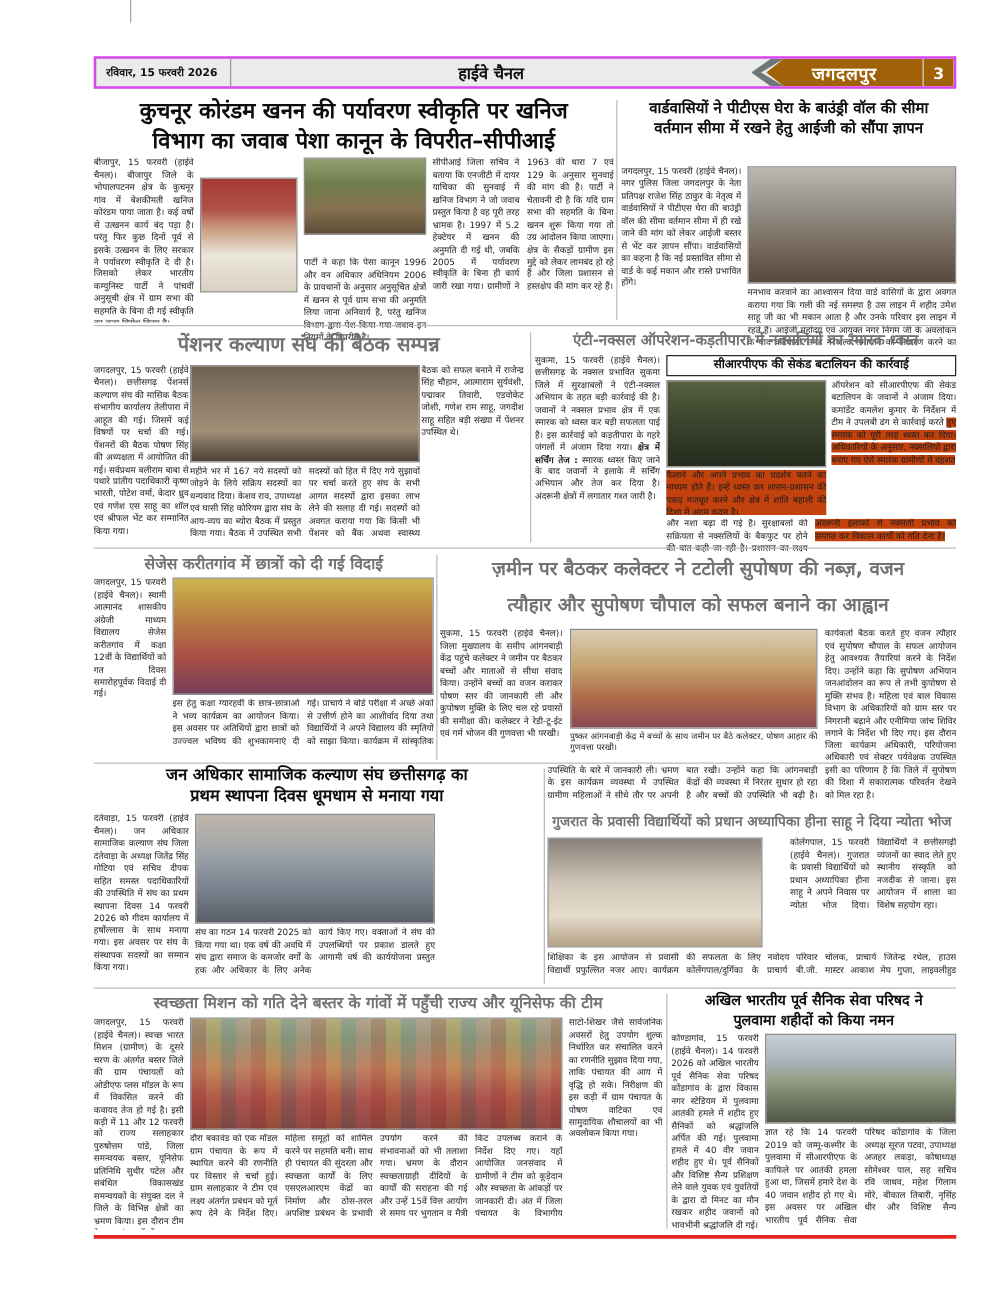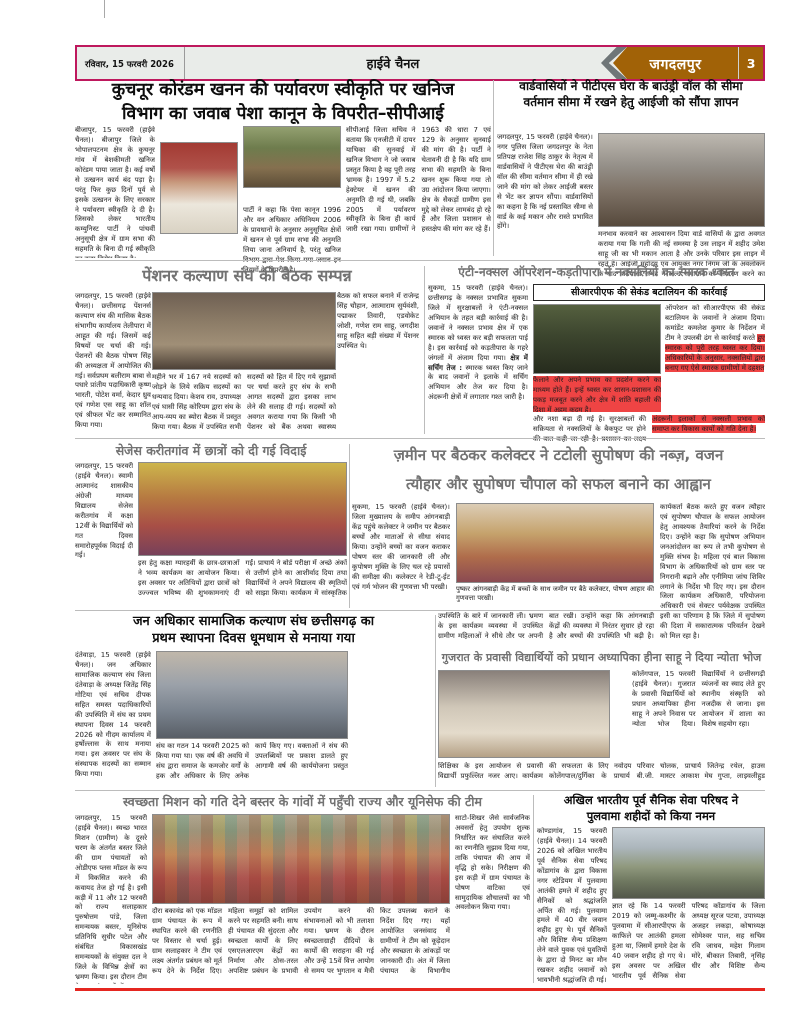--- a/index.html
+++ b/index.html
@@ -7,27 +7,27 @@
         font-family:"DejaVu Sans",sans-serif;color:#111;overflow:hidden;margin:0 auto;}
   .abs{position:absolute;}
   .bt{font-size:7px;line-height:1.42;text-align:justify;color:#1d1d1d;overflow:hidden;}
   .cap{font-size:6.8px;line-height:1.35;text-align:justify;color:#1d1d1d;overflow:hidden;}
   .c2{column-count:2;column-gap:6px;}
   .c3{column-count:3;column-gap:6px;}
   .c4{column-count:4;column-gap:6px;}
   .hl{font-weight:700;text-align:center;color:#0d0d0d;}
   .red{color:#737373;}
   .photo{box-sizing:border-box;border:1px solid #8d8d8d;}
-  .hi{background:#ef4444;}
+  .hi{background:#c2410c;}
   .vr{position:absolute;width:1px;background:#bcbcbc;}
   .hrule{position:absolute;height:1px;background:#bcbcbc;}
   .flex{display:flex;}
   
-  .masthead{position:absolute;left:75px;top:45px;width:690px;height:36px;
-            background:#e9ece9;border:2px solid #be185d;box-sizing:border-box;
+  .masthead{position:absolute;left:75px;top:45px;width:690px;height:26px;
+            background:#e9ece9;border:2px solid #d946ef;box-sizing:border-box;
             display:flex;align-items:stretch;}
   .mh-date{display:flex;align-items:center;padding:0 10px 0 8px;font-size:8.5px;font-weight:700;
            border-right:1px solid #9a9a9a;white-space:nowrap;}
   .mh-title{flex:1;display:flex;align-items:center;justify-content:center;
             font-size:13px;font-weight:700;}
   .mh-chev{width:26px;background:#6f7678;clip-path:polygon(100% 0,30% 50%,100% 100%,60% 100%,0 50%,60% 0);
            margin-right:-14px;}
   .mh-edition{width:150px;background:#a16207;clip-path:polygon(14px 0,100% 0,100% 100%,14px 100%,0 50%);
               display:flex;align-items:stretch;color:#fff;}
   .mh-edname{flex:1;display:flex;align-items:center;justify-content:center;

